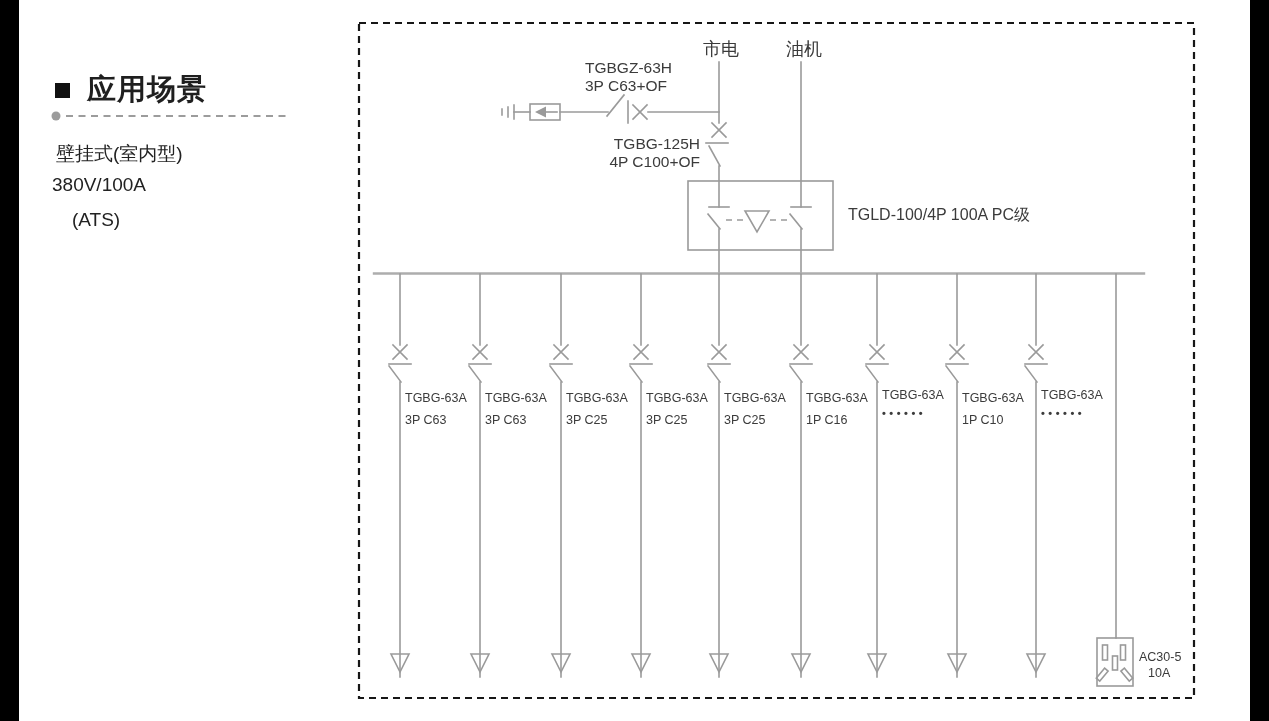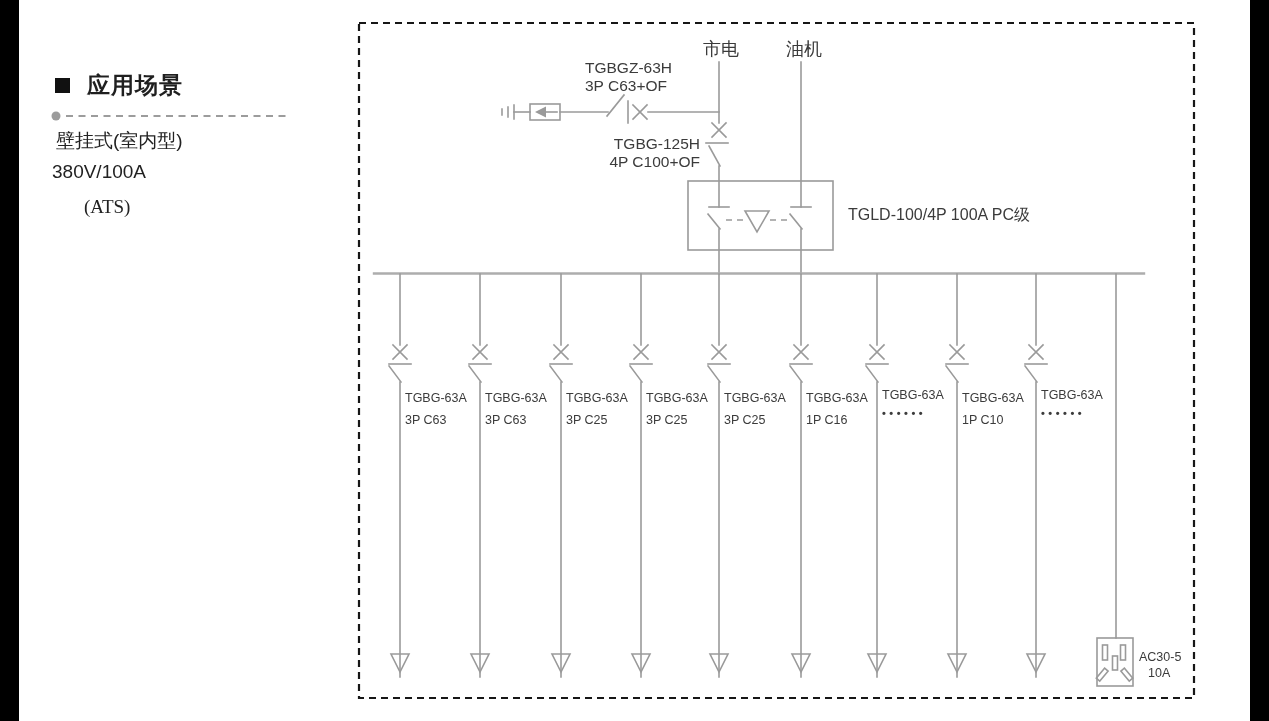--- a/index.html
+++ b/index.html
@@ -13,26 +13,26 @@
     width:1269px;height:721px;position:relative;background:#ffffff;overflow:hidden;
     font-family:"Liberation Sans","DejaVu Sans",sans-serif;
   }
   .edge-bar{position:absolute;top:0;width:19px;height:721px;background:#000;}
   .edge-left{left:0;}
   .edge-right{left:1250px;}
 
   
   .panel-title{position:absolute;left:55px;top:70px;display:flex;align-items:center;gap:17px;}
   .title-square{width:15px;height:15px;background:#111;flex:0 0 auto;}
-  .title-text{font-size:23px;font-weight:700;color:var(--panel-text);letter-spacing:1px;}
+  .title-text{font-size:29px;font-weight:700;color:var(--panel-text);letter-spacing:1px;}
   .panel-divider{position:absolute;left:48px;top:108px;}
-  .scenario{position:absolute;color:#222;font-size:19px;white-space:nowrap;}
+  .scenario{position:absolute;color:#222;font-size:19px;white-space:nowrap;margin-top:13px;}
   .scenario.l1{left:56px;top:128px;}
   .scenario.l2{left:52px;top:161px;}
-  .scenario.l3{left:84px;top:196px;font-family:Liberation Serif, serif;}
+  .scenario.l3{left:72px;top:196px;}
 
   
   svg.diagram{position:absolute;left:0;top:0;}
   .ln{stroke:var(--line);stroke-width:1.6;fill:none;stroke-linecap:square;}
   .bus{stroke:#adadad;stroke-width:2.4;}
   .boxln{stroke:var(--line);stroke-width:1.6;fill:none;}
   .dashlink{stroke:var(--line);stroke-width:1.6;fill:none;stroke-dasharray:6 5;}
   .dash-border{stroke:var(--border);stroke-width:2.2;fill:none;stroke-dasharray:7 5;}
   .filled{fill:var(--line);stroke:none;}
   text{fill:var(--text);}

